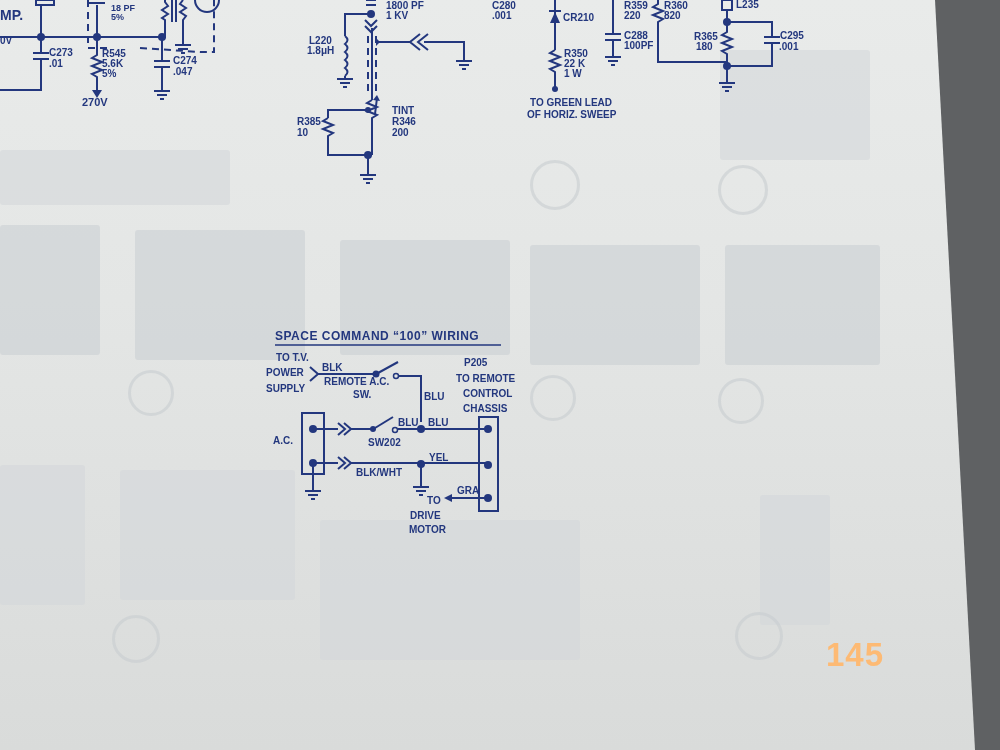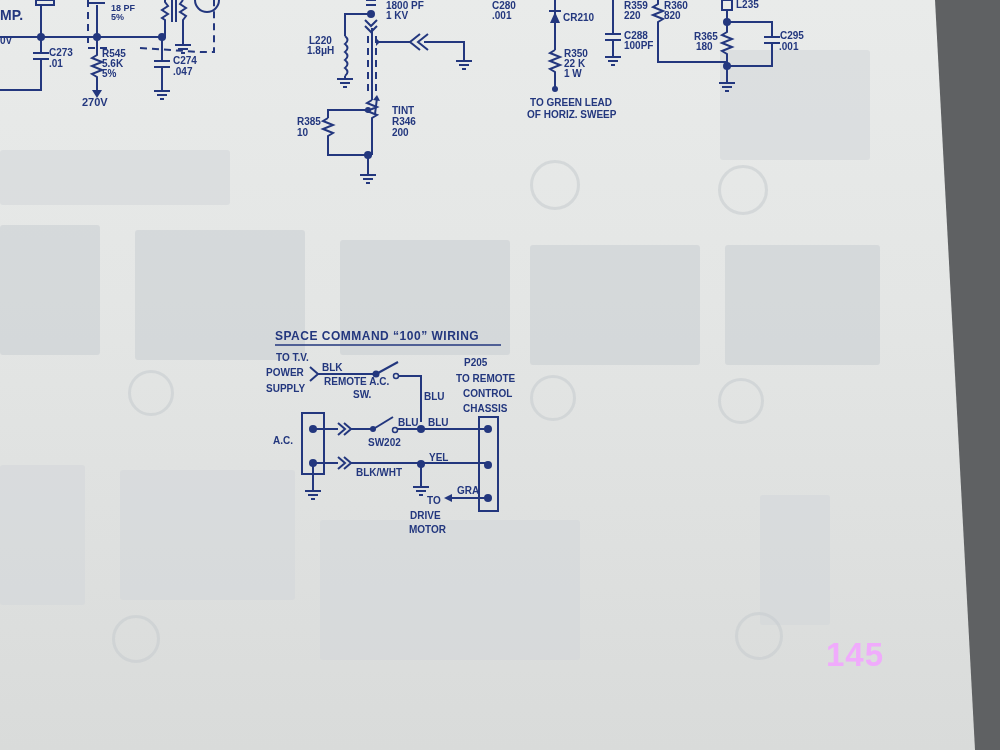--- a/index.html
+++ b/index.html
@@ -21,21 +21,21 @@
       position: absolute; border: 3px solid #c8cdd1; border-radius: 50%; opacity: 0.6;
     }
     svg { position: absolute; left: 0; top: 0; }
     .lbl { font-family: "Liberation Sans", sans-serif; font-weight: bold; fill: #23377e; }
     .wire { stroke: #23377e; stroke-width: 2; fill: none; }
     .dash { stroke: #23377e; stroke-width: 2; fill: none; stroke-dasharray: 7 5; }
     .dot { fill: #23377e; }
     .page-number {
       position: absolute; left: 826px; top: 636px;
       font-family: "Liberation Sans", sans-serif; font-weight: bold;
-      font-size: 33px; color: #f0abfc; letter-spacing: 1px;
+      font-size: 33px; color: #fdba74; letter-spacing: 1px;
     }
   </style>
 </head>
 <body>
 
 <div class="page">
 
   <div class="ghost" style="left:0;top:225px;width:100px;height:130px;"></div>
   <div class="ghost" style="left:135px;top:230px;width:170px;height:130px;"></div>
   <div class="ghost" style="left:340px;top:240px;width:170px;height:115px;"></div>

